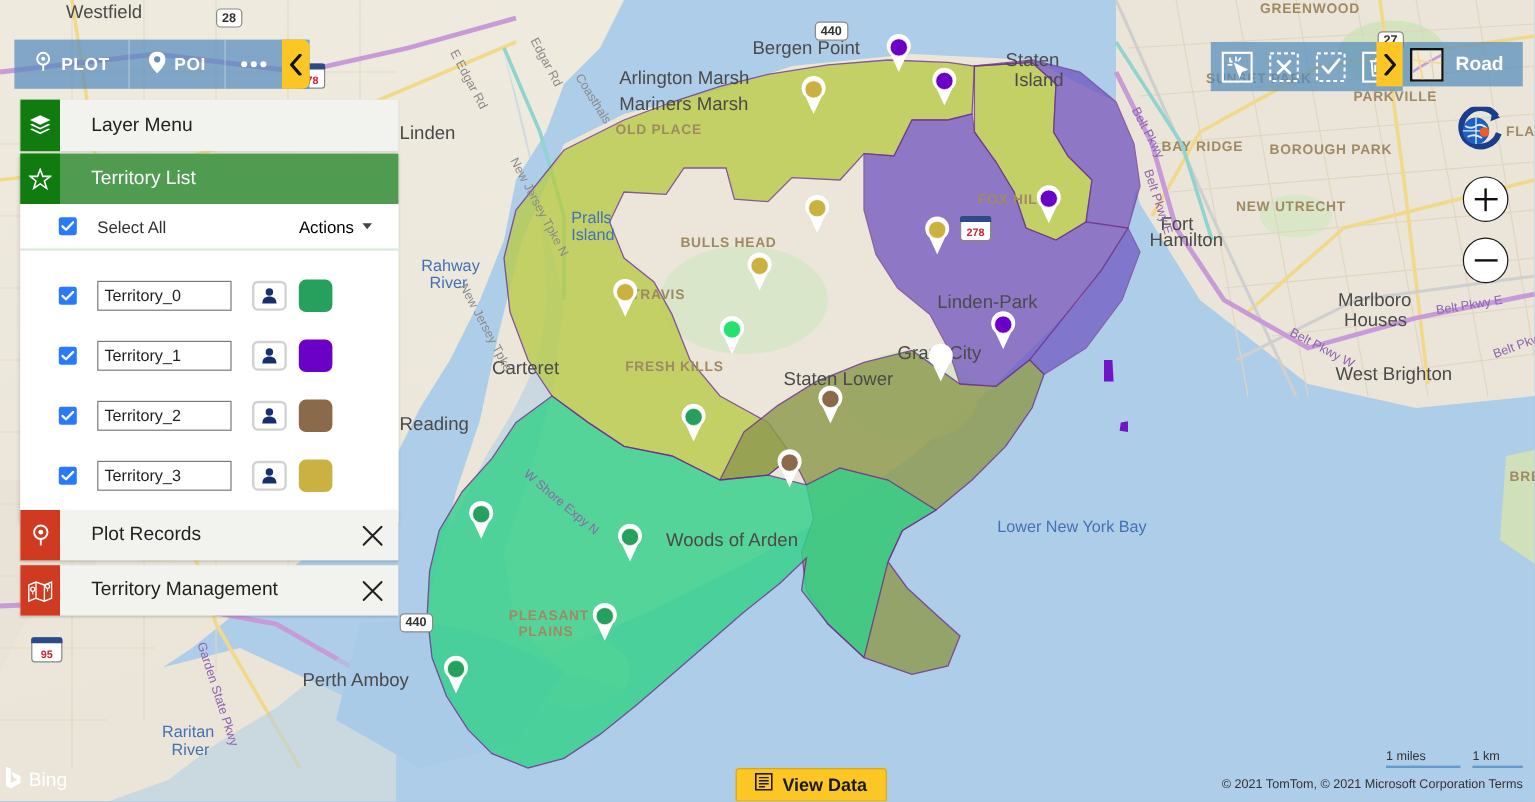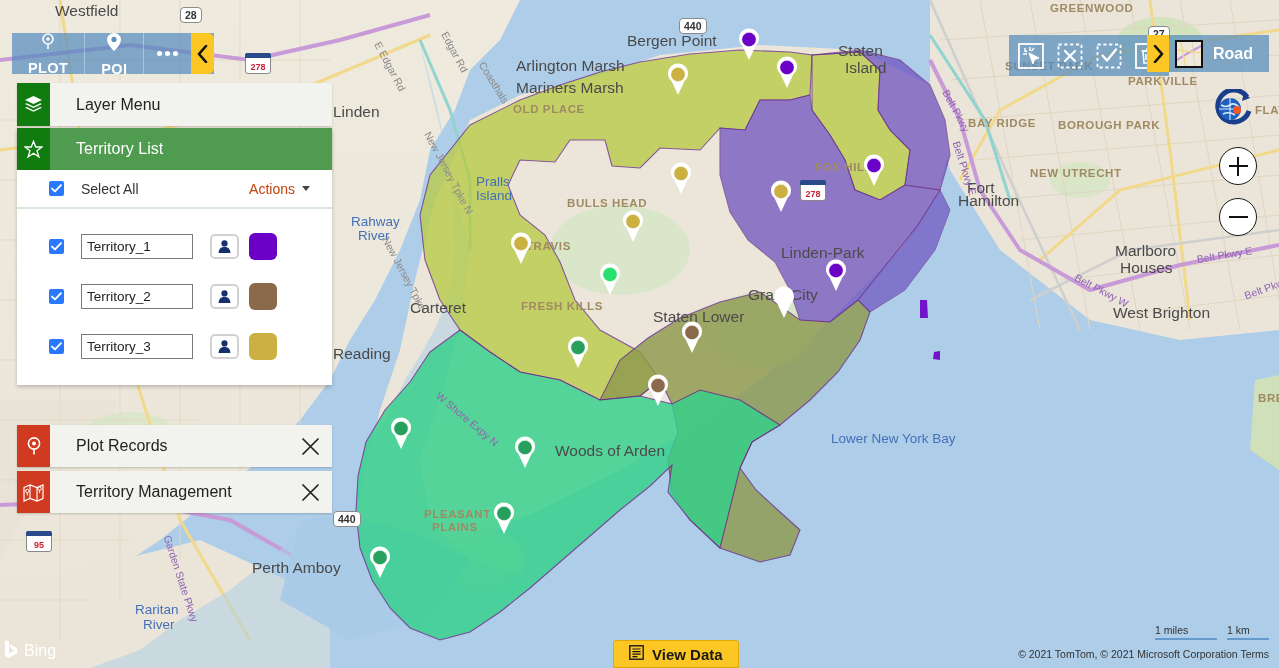--- a/index.html
+++ b/index.html
@@ -41,21 +41,20 @@
     position: absolute; left: 12px; top: 33px; height: 41px;
     display: flex; align-items: stretch;
     background: rgba(86,140,190,0.72);
     z-index: 40;
   }
   .navitem {
     display: flex; align-items: center; gap: 7px;
     padding: 0 16px; color: #fff; font-weight: bold; font-size: 14.5px;
     letter-spacing: .4px; border-right: 1px solid rgba(255,255,255,.35);
     cursor: pointer;
-    flex-direction: column;
   }
   .navitem:last-of-type { border-right: none; }
   .nav-dots { padding: 0 13px; display:flex; align-items:center; gap:3px; cursor:pointer;}
   .nav-dots i { width:5px;height:5px;border-radius:50%;background:#fff;display:block; }
   #navcollapse {
     width: 23px; background: #fcc624; display:flex; align-items:center;
     justify-content:center; cursor:pointer;
     border-radius: 0 6px 6px 0;
   }
   #navcollapse svg { display:block; }
@@ -91,21 +90,21 @@
     display:flex; align-items:center; height: 39px; padding: 0 0 0 32px;
     border-bottom: 2px solid #d9e8d9; background:#fff;
   }
   .cbx {
     width:15px;height:15px;border-radius:2px;background:#2979ff;
     display:flex;align-items:center;justify-content:center;flex:0 0 15px;cursor:pointer;
   }
   .cbx svg { display:block; }
   #selectall-label { margin-left: 17px; font-size: 14px; color:#333; }
   #actions-btn { margin-left:auto; margin-right: 22px; display:flex; align-items:center; gap:7px;
-                 font-size:14px;color:#c2410c;cursor:pointer; }
+                 font-size:14px;color:#000000;cursor:pointer; }
   .caret { width:0;height:0;border-left:4.5px solid transparent;border-right:4.5px solid transparent;
            border-top:5.5px solid #444; display:block; }
 
   #terr-rows { padding: 12px 0 14px 0; background:#fff; }
   .terr-row { display:flex; align-items:center; height: 50px; padding-left: 32px; }
   .terr-name {
     width: 112px; height: 25px; margin-left: 17px; border:1px solid #7a7a7a;
     background:#fff; font-size:13.5px; color:#222; padding: 0 5px;
     font-family:"Liberation Sans",sans-serif;
   }
@@ -491,20 +490,35 @@
     </div>
   </div>
 
   <div id="terr-rows">
       <div class="terr-row">
         <div class="cbx">
           <svg width="11" height="9" viewBox="0 0 11 9">
             <path d="M1 4.6 L4 7.4 L10 1.2" fill="none" stroke="#fff" stroke-width="1.9" stroke-linecap="round" stroke-linejoin="round"></path>
           </svg>
         </div>
+        <input class="terr-name" value="Territory_0" style="">
+        <div class="terr-person">
+          <svg width="15" height="15" viewBox="0 0 15 15">
+            <circle cx="7.5" cy="4.4" r="3.1" fill="#16306e"></circle>
+            <path d="M1.6 14 C1.6 9.6 4.2 8 7.5 8 C10.8 8 13.4 9.6 13.4 14 Z" fill="#16306e"></path>
+          </svg>
+        </div>
+        <div class="terr-color" style="background:#27a05e"></div>
+      </div>
+      <div class="terr-row">
+        <div class="cbx">
+          <svg width="11" height="9" viewBox="0 0 11 9">
+            <path d="M1 4.6 L4 7.4 L10 1.2" fill="none" stroke="#fff" stroke-width="1.9" stroke-linecap="round" stroke-linejoin="round"></path>
+          </svg>
+        </div>
         <input class="terr-name" value="Territory_1" style="">
         <div class="terr-person">
           <svg width="15" height="15" viewBox="0 0 15 15">
             <circle cx="7.5" cy="4.4" r="3.1" fill="#16306e"></circle>
             <path d="M1.6 14 C1.6 9.6 4.2 8 7.5 8 C10.8 8 13.4 9.6 13.4 14 Z" fill="#16306e"></path>
           </svg>
         </div>
         <div class="terr-color" style="background:#6b01c6"></div>
       </div>
       <div class="terr-row">

